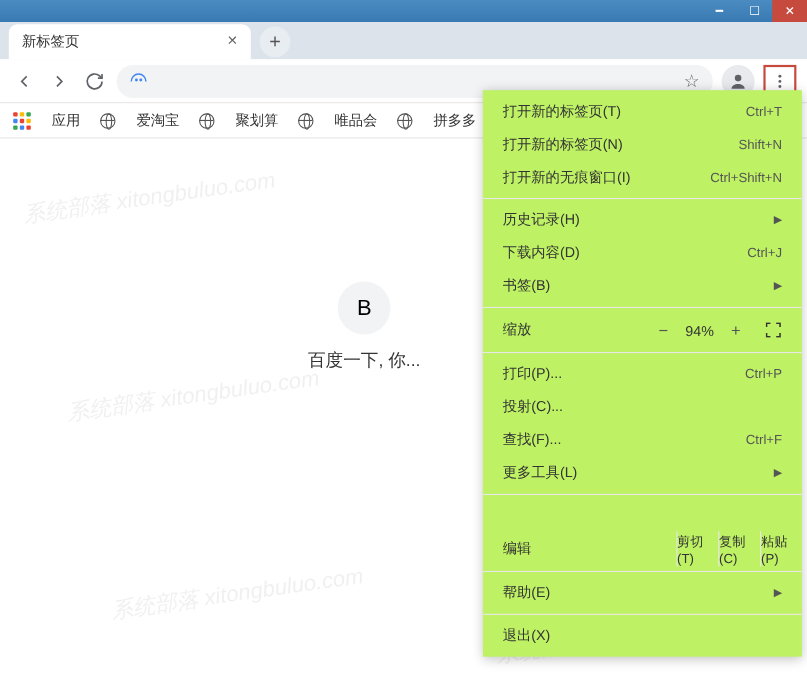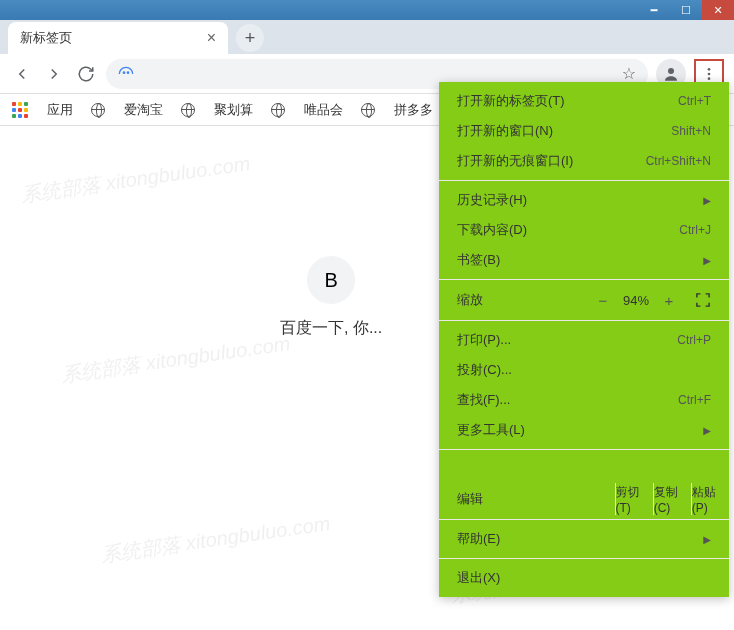--- a/index.html
+++ b/index.html
@@ -35,21 +35,21 @@
     .globe::after { content: ''; position: absolute; left: -1px; top: 5px; width: 13px; height: 1px; background: #555; }
     
     .content { position: relative; height: calc(100% - 126px); background: #fff; }
     .shortcuts { display: flex; gap: 70px; position: absolute; left: 280px; top: 130px; }
     .shortcut { display: flex; flex-direction: column; align-items: center; gap: 14px; }
     .sc-icon { width: 48px; height: 48px; border-radius: 50%; background: #f1f3f4; display: flex; align-items: center; justify-content: center; font-size: 20px; }
     .sc-label { font-size: 16px; color: #333; }
     
     .watermark { position: absolute; color: rgba(150,150,150,0.14); font-size: 20px; font-style: italic; pointer-events: none; white-space: nowrap; transform: rotate(-8deg); }
     
-    .menu { position: absolute; right: 5px; top: 82px; width: 290px; background: #84cc16; box-shadow: 0 2px 10px rgba(0,0,0,0.25); z-index: 100; font-size: 13px; color: #333; padding: 4px 0; }
+    .menu { position: absolute; right: 5px; top: 82px; width: 290px; background: #bef264; box-shadow: 0 2px 10px rgba(0,0,0,0.25); z-index: 100; font-size: 13px; color: #333; padding: 4px 0; }
     .menu-row { height: 30px; display: flex; align-items: center; padding: 0 18px; cursor: pointer; }
     .menu-row.highlighted { background: #d8d8d8; border: 2px solid #c74a3e; margin-left: -2px; margin-right: 88px; padding-left: 18px; }
     .menu-label { flex: 1; }
     .menu-shortcut { color: #555; font-size: 12px; }
     .menu-arrow { color: #555; font-size: 10px; }
     .menu-sep { height: 1px; background: #e8e8e8; margin: 4px 0; }
     .zoom-row { height: 32px; display: flex; align-items: center; }
     .zoom-row .menu-label { padding-left: 18px; }
     .zoom-ctl { display: flex; align-items: center; gap: 6px; padding-right: 12px; }
     .zoom-btn { width: 28px; height: 28px; display: flex; align-items: center; justify-content: center; cursor: pointer; font-size: 15px; color: #555; }
@@ -168,21 +168,21 @@
   <span class="watermark" style="left:100px; top:400px">系统部落 xitongbuluo.com</span>
   <span class="watermark" style="left:450px; top:440px">系统部落 xitongbuluo.com</span>
 </div>
 
 <div class="menu">
   <div class="menu-row">
       <span class="menu-label">打开新的标签页(T)</span>
       <span class="menu-shortcut">Ctrl+T</span>
     </div>
   <div class="menu-row">
-      <span class="menu-label">打开新的窗口(N)</span>
+      <span class="menu-label">打开新的标签页(N)</span>
       <span class="menu-shortcut">Shift+N</span>
     </div>
   <div class="menu-row">
       <span class="menu-label">打开新的无痕窗口(I)</span>
       <span class="menu-shortcut">Ctrl+Shift+N</span>
     </div>
   <div class="menu-sep"></div>
   <div class="menu-row">
       <span class="menu-label">历史记录(H)</span>
       <span class="menu-arrow">▶</span>

